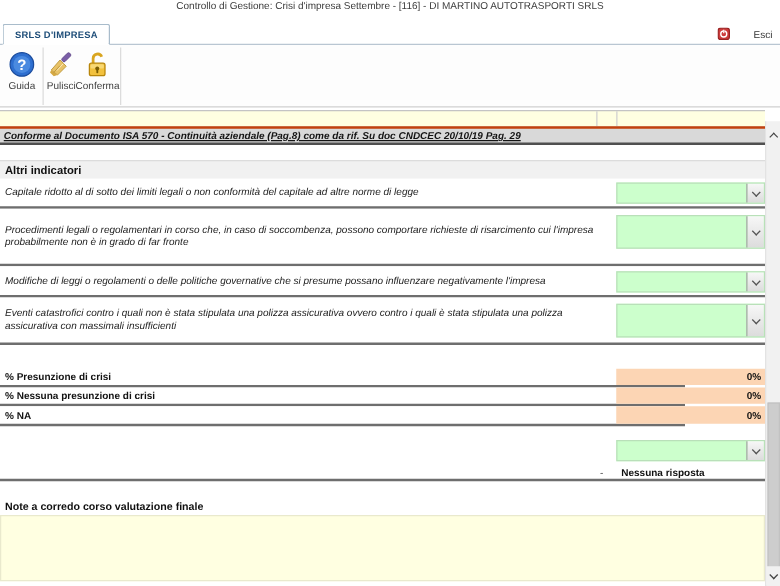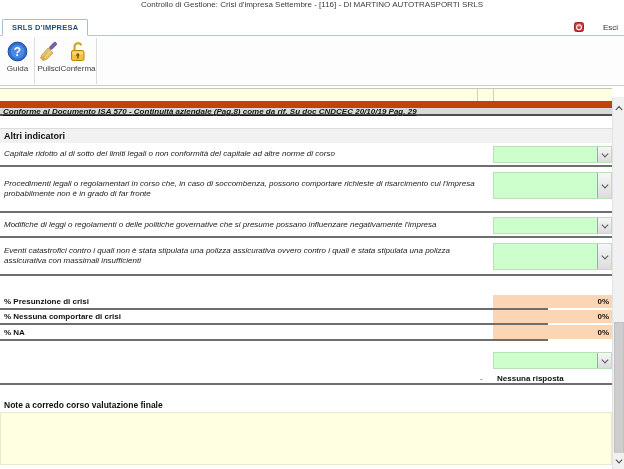--- a/index.html
+++ b/index.html
@@ -30,21 +30,21 @@
           font-size:8px; color:#3f3f3f; }
   .tbtn svg { display:block; }
   .tsep { position:absolute; top:2px; height:46px; width:1px; background:#dcdcdc; }
 
   
   #yellow-strip { position:absolute; left:0; top:88px; width:612px; height:13px;
                   background:#ffffe1; border-top:1px solid #c4c4c4; }
   #yellow-strip .vline { position:absolute; top:0; bottom:0; width:1px; background:#cfcfcf; }
 
   #banner { position:absolute; left:0; top:101px; width:612px; height:15px;
-            background:#d9d9d9; border-top:7px solid #c2410c; border-bottom:2px solid #4f4f4f;
+            background:#d9d9d9; border-top:2px solid #c2410c; border-bottom:2px solid #4f4f4f;
             display:flex; align-items:center; padding:0 3px;
             font-size:8px; font-weight:bold; font-style:italic; color:#141414; }
   #banner span { text-decoration:underline; white-space:nowrap; }
 
   #section-heading { position:absolute; left:0; top:128px; width:612px; height:15px;
                      background:#f1f1f1; border-top:1px solid #dcdcdc;
                      display:flex; align-items:center; padding-left:4px;
                      font-size:9px; font-weight:bold; color:#111; }
 
   
@@ -163,21 +163,21 @@
 
   <div id="banner">
     <span>Conforme al Documento ISA 570 - Continuità aziendale (Pag.8) come da rif. Su doc CNDCEC 20/10/19 Pag. 29</span>
   </div>
 
   <div id="section-heading">
     <span>Altri indicatori</span>
   </div>
 
   <div id="q1" class="qrow">
-    <div class="qtext">Capitale ridotto al di sotto dei limiti legali o non conformità del capitale ad altre norme di corso</div>
+    <div class="qtext">Capitale ridotto al di sotto dei limiti legali o non conformità del capitale ad altre norme di legge</div>
     <div class="combo">
       <span class="cval"></span>
       <span class="cbtn">
           <span class="chev"></span>
         </span>
     </div>
   </div>
 
   <div id="q2" class="qrow">
     <div class="qtext">Procedimenti legali o regolamentari in corso che, in caso di soccombenza, possono comportare richieste di risarcimento cui l'impresa probabilmente non è in grado di far fronte</div>
@@ -207,21 +207,21 @@
           <span class="chev"></span>
         </span>
     </div>
   </div>
 
   <div id="p1" class="prow">
     <div class="plabel">% Presunzione di crisi</div>
     <div class="pbox">0%</div>
   </div>
   <div id="p2" class="prow">
-    <div class="plabel">% Nessuna comportare di crisi</div>
+    <div class="plabel">% Nessuna presunzione di crisi</div>
     <div class="pbox">0%</div>
   </div>
   <div id="p3" class="prow">
     <div class="plabel">% NA</div>
     <div class="pbox">0%</div>
   </div>
 
   <div id="fq" class="qrow">
     <div class="combo">
       <span class="cval"></span>

